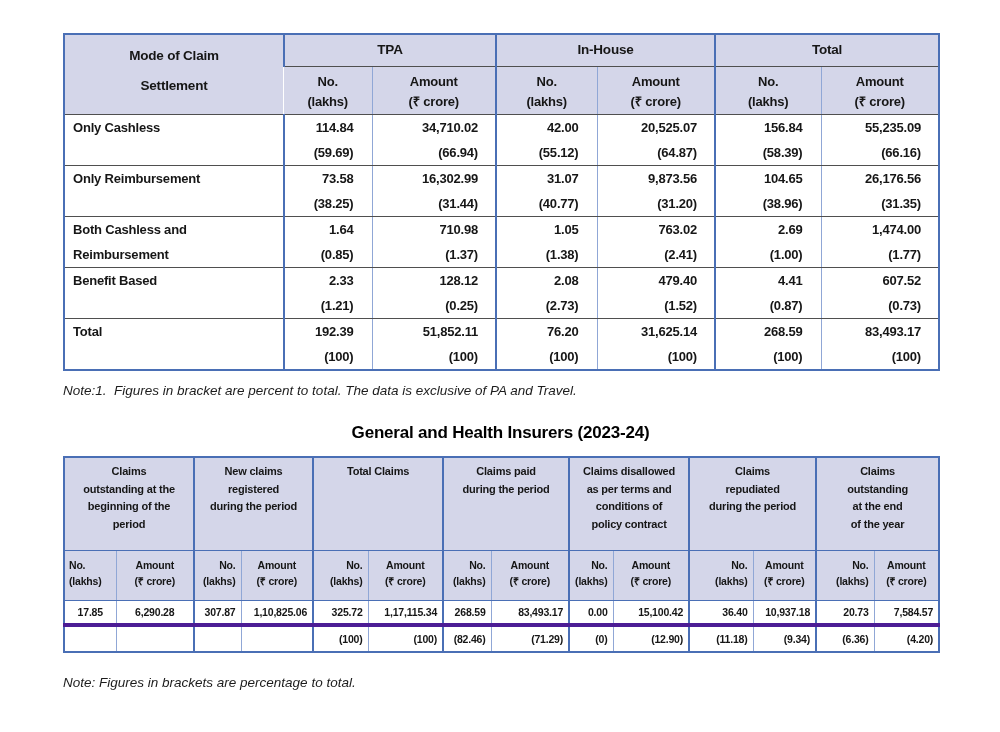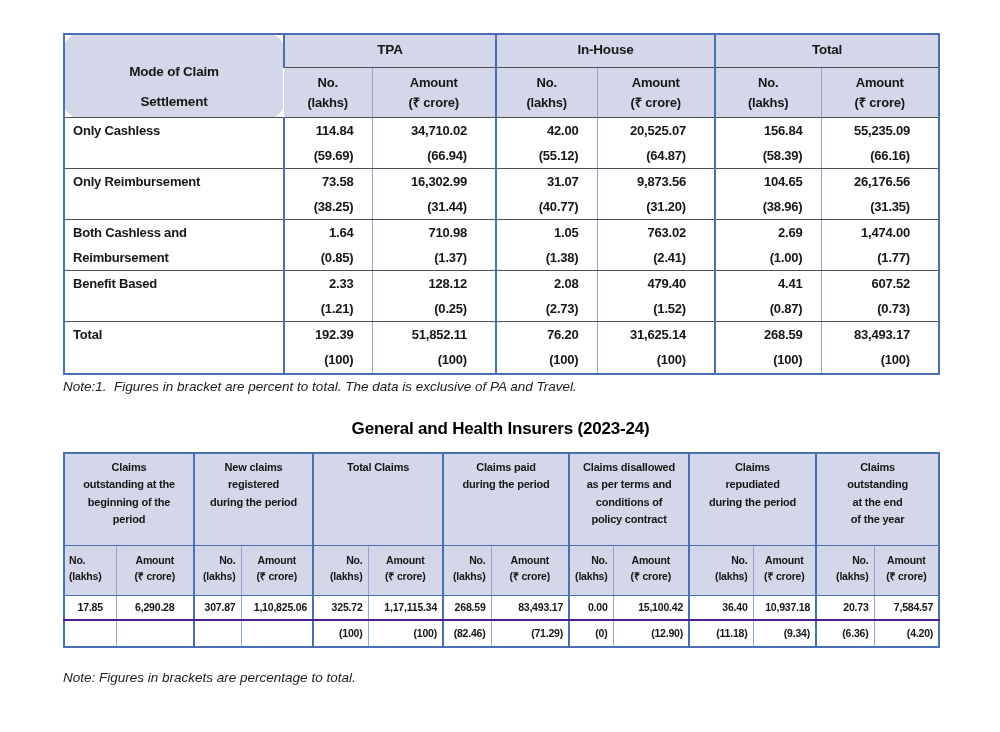--- a/index.html
+++ b/index.html
@@ -13,51 +13,51 @@
   table { width: 875px; border-collapse: collapse; table-layout: fixed; }
   td { vertical-align: top; white-space: pre-line; letter-spacing: -0.2px; overflow: hidden; }
 
   
   .t1 { margin-top: 20px; border: 2px solid #4a6fb5; font-weight: bold; font-size: 13px; }
   .t1 td { border-left: 1px solid #90a7d6; }
   .t1 td.gb { border-left: 2px solid #4a6fb5; }
   .t1 td:first-child { border-left: none; }
   .t1 tr.grp td { background: #d4d6e9; text-align: center; line-height: 30px; height: 32px;
                   border-bottom: 1px solid #4f4f4f; font-size: 13.5px; }
-  .t1 td.corner { background: #d4d6e9; text-align: center; line-height: 29px; padding-top: 22px;
-                  border-bottom: 1px solid #4f4f4f; border-radius: 15px; }
+  .t1 td.corner { background: #d4d6e9; text-align: center; line-height: 29px; padding-top: 6px;
+                  border-bottom: 1px solid #4f4f4f; }
   .t1 tr.sub td { background: #d4d6e9; text-align: center; line-height: 20px; padding-top: 5px;
                   height: 48px; border-bottom: 1px solid #4f4f4f; }
   .t1 tr.data { height: 50px; }
   .t1 tr.data td { border-bottom: 1px solid #4f4f4f; line-height: 25px; }
   .t1 tr.data:last-child td { border-bottom: none; }
   .t1 tr.data td.lbl { text-align: left; padding: 0 10px 0 8px; }
   .t1 tr.data td.no  { text-align: right; padding-right: 18px; }
-  .t1 tr.data td.amt { text-align: right; padding-right: 28px; }
+  .t1 tr.data td.amt { text-align: right; padding-right: 17px; }
   .t1 tr.total { height: 52px; }
 
   
   .t2 { margin-top: 11px; border: 2px solid #4a6fb5; font-weight: bold; font-size: 10.5px; }
   .t2 td { border-left: 1px solid #90a7d6; }
   .t2 td.gb { border-left: 2px solid #4a6fb5; }
   .t2 td:first-child { border-left: none; }
   .t2 tr.grp2 td { background: #d4d6e9; text-align: center; vertical-align: top; height: 93px;
                    line-height: 17.5px; padding-top: 5px; border-bottom: 1px solid #4a6fb5; font-size: 11px; }
   .t2 tr.sub2 td { background: #d4d6e9; line-height: 16px; padding-top: 6px; height: 50px;
                    border-bottom: 1px solid #4a6fb5; }
   .t2 tr.sub2 td.c { text-align: center; }
   .t2 tr.sub2 td.l { text-align: left; padding-left: 4px; }
   .t2 tr.sub2 td.r { text-align: right; padding-right: 5px; }
   .t2 tr.d1 td { height: 24px; line-height: 22px; text-align: right; padding-right: 5px;
-                 border-bottom: 2px solid #4c1d95; }
+                 border-bottom: 4px solid #4c1d95; }
   .t2 tr.d1 td.ctr { text-align: center; padding-right: 0; }
   .t2 tr.d2 td { height: 27px; line-height: 24px; text-align: right; padding-right: 5px; }
 
   .note { font-style: italic; font-size: 13.5px; color: #1c1c1c; white-space: pre-wrap; }
-  .note1 { margin-top: 4px; }
+  .note1 { margin-top: 12px; }
   .note2 { margin-top: 22px; }
   .title2 { margin-top: 22px; }
 </style>
 </head>
 <body>
 
 <div class="page">
 
 
   <table class="t1">

